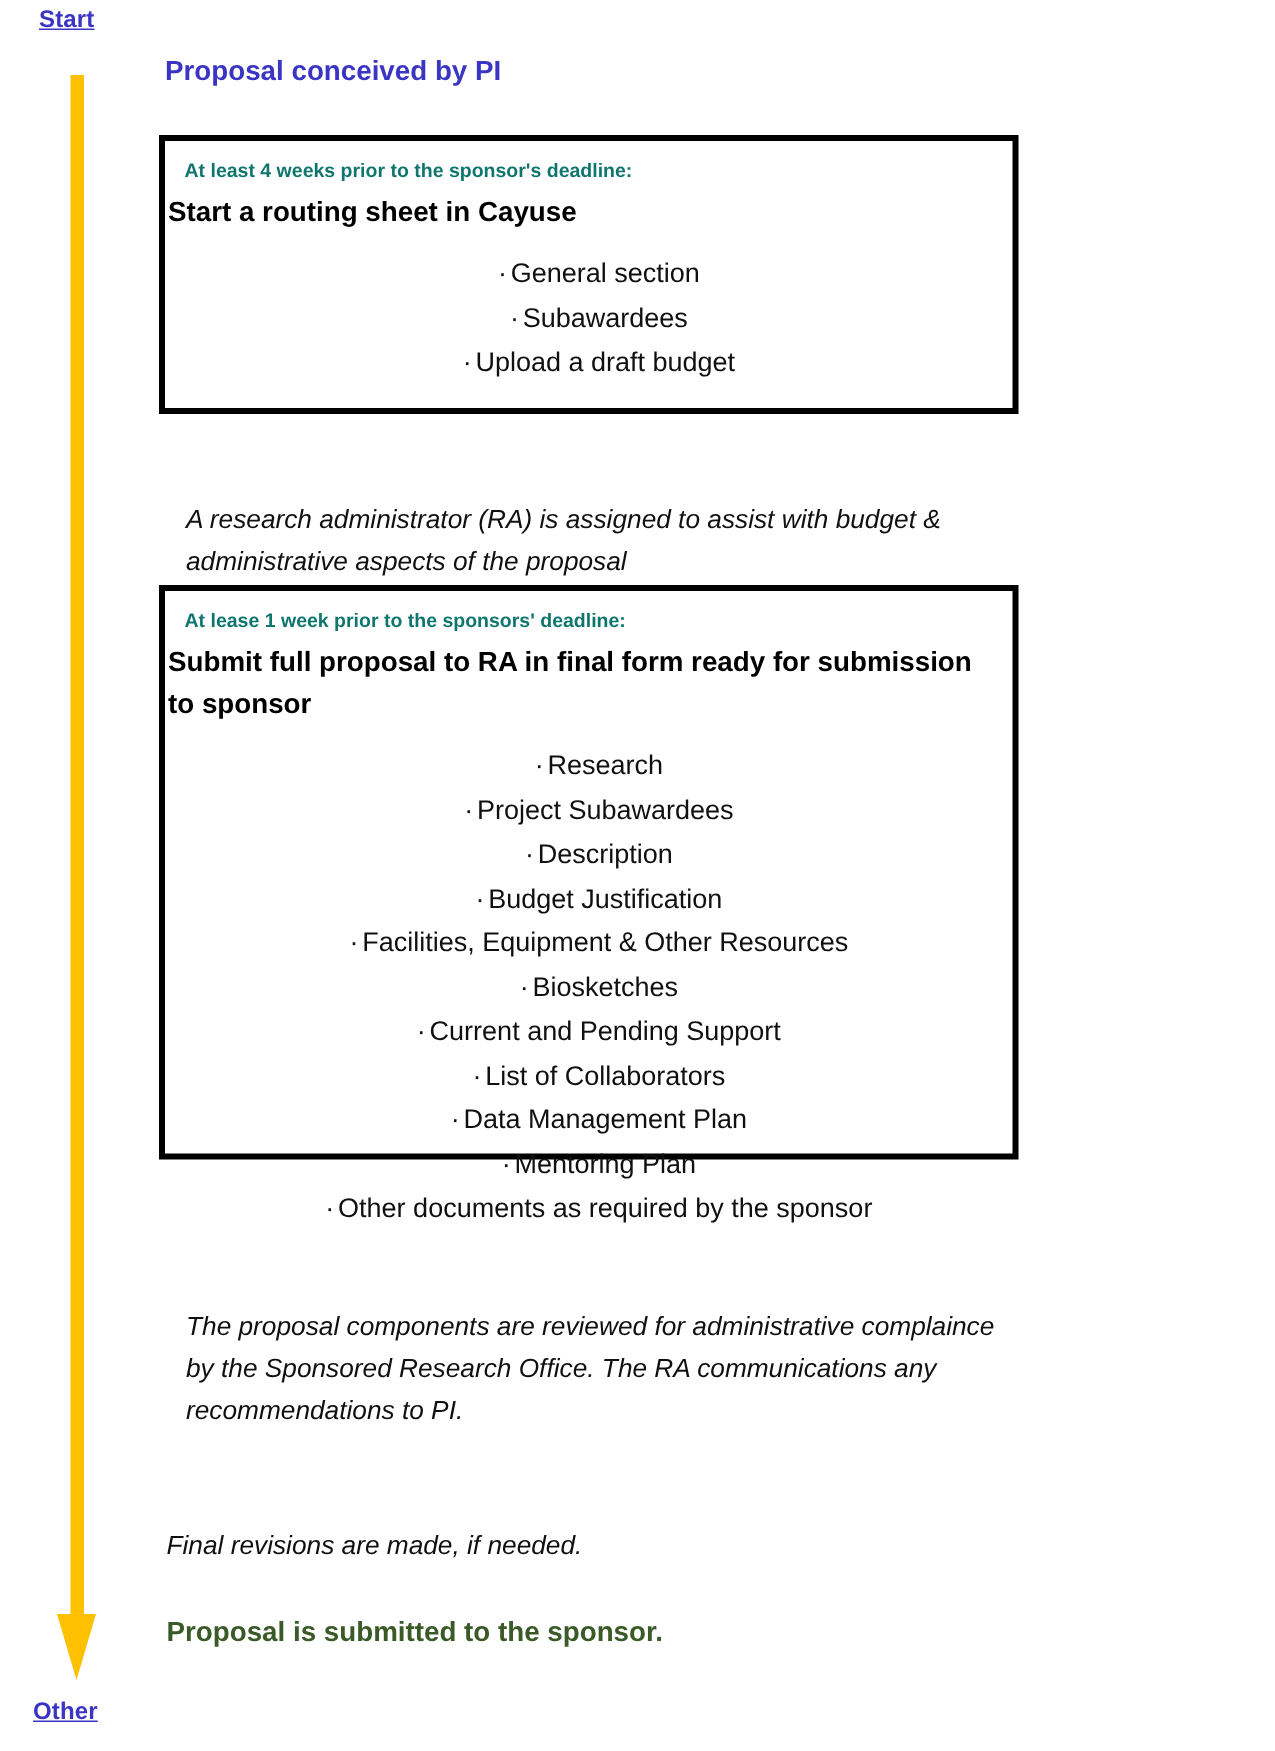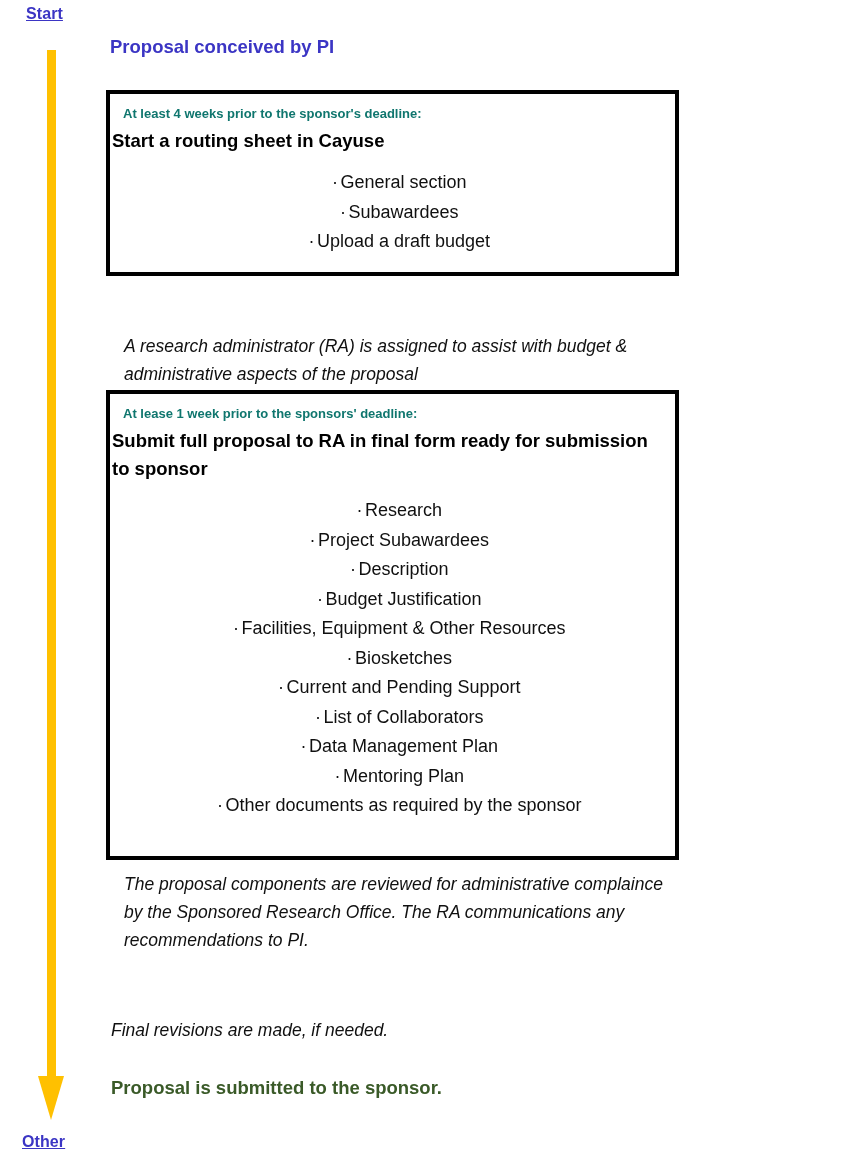--- a/index.html
+++ b/index.html
@@ -74,21 +74,21 @@
 
   
   .flow-box {
     position: absolute;
     box-sizing: border-box;
     border: 4px solid #000000;
     background: #ffffff;
     padding: 7px 0 6px 0;
   }
   #box-routing { left: 106px; top: 90px; width: 573px; height: 186px; }
-  #box-submit  { left: 106px; top: 390px; width: 573px; height: 470px; }
+  #box-submit  { left: 106px; top: 390px; width: 573px; height: 383px; }
 
   .box-heading {
     font-weight: bold;
     font-size: 13px;
     color: #0f766e;
     padding: 0 10px 0 13px;
     line-height: 26px;
     white-space: nowrap;
   }
   .box-subheading {

